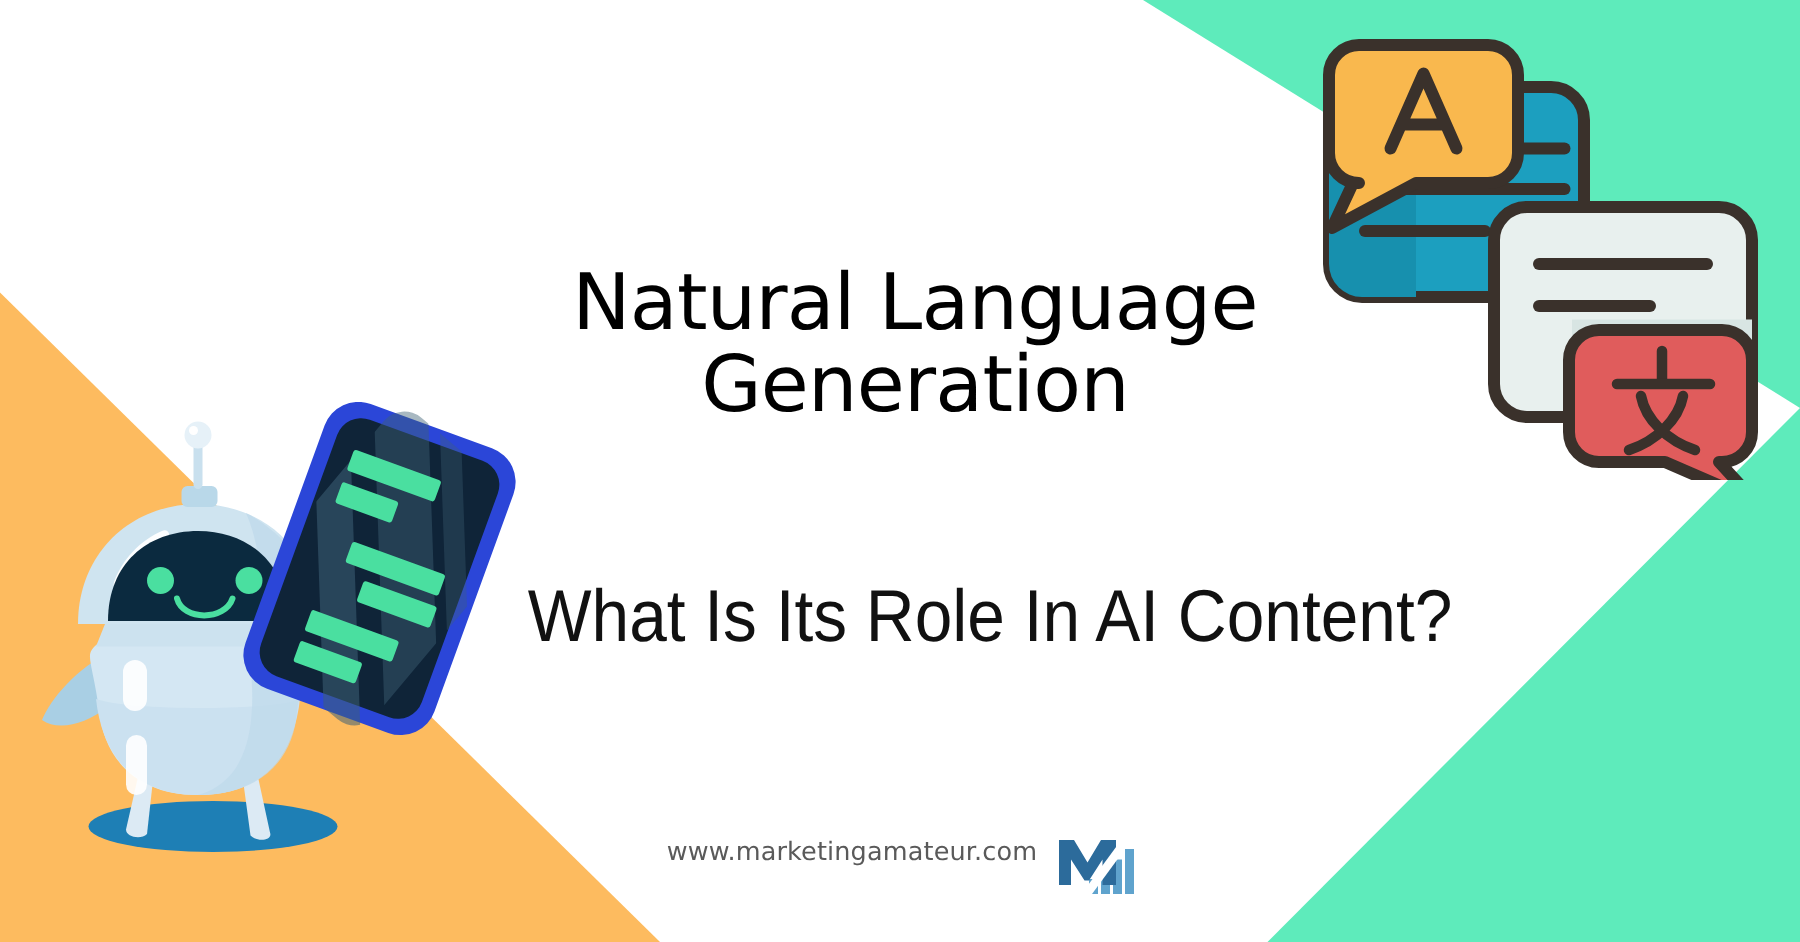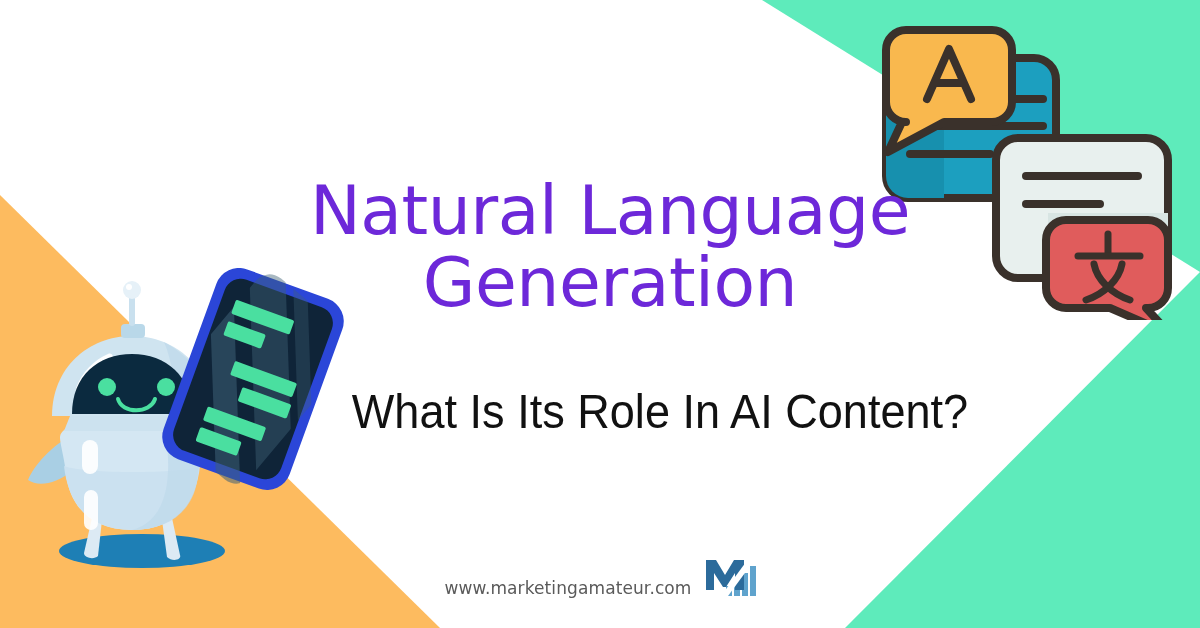--- a/index.html
+++ b/index.html
@@ -32,24 +32,24 @@
     left: 210px;
     top: 175px;
     width: 800px;
     text-align: center;
     z-index: 40;
   }
   .title {
     margin: 0;
     font-family: "DejaVu Sans", sans-serif;
     font-weight: 400;
-    font-size: 68px;
+    font-size: 52px;
     line-height: 1.06;
     letter-spacing: -0.5px;
-    color: #6d28d9;
+    color: #000000;
     white-space: pre-line;
   }
   .subtitle {
     position: absolute;
     left: 250px;
     top: 385px;
     width: 820px;
     text-align: center;
     margin: 0;
     font-family: "Liberation Sans Narrow", "Liberation Sans", sans-serif;
@@ -62,21 +62,21 @@
     z-index: 40;
   }
 
   
   .footer {
     position: absolute;
     left: 0;
     top: 558px;
     width: 1200px;
     display: flex;
-    align-items: flex-end;
+    align-items: flex-start;
     justify-content: center;
     gap: 14px;
     z-index: 45;
   }
   .footer-url {
     font-family: "DejaVu Sans", sans-serif;
     font-size: 17px;
     color: #5a5a5a;
     letter-spacing: 0.1px;
   }

